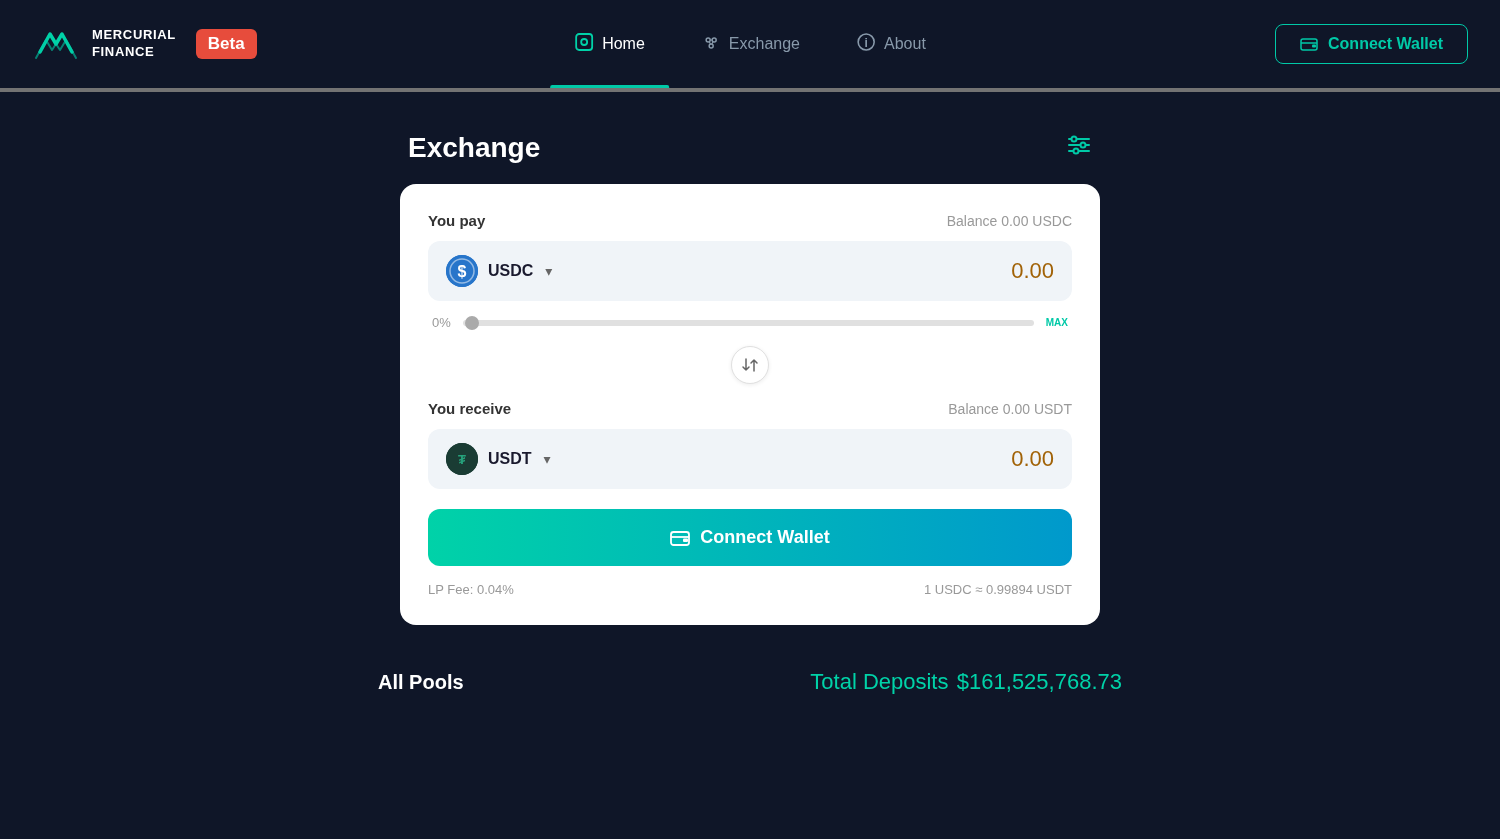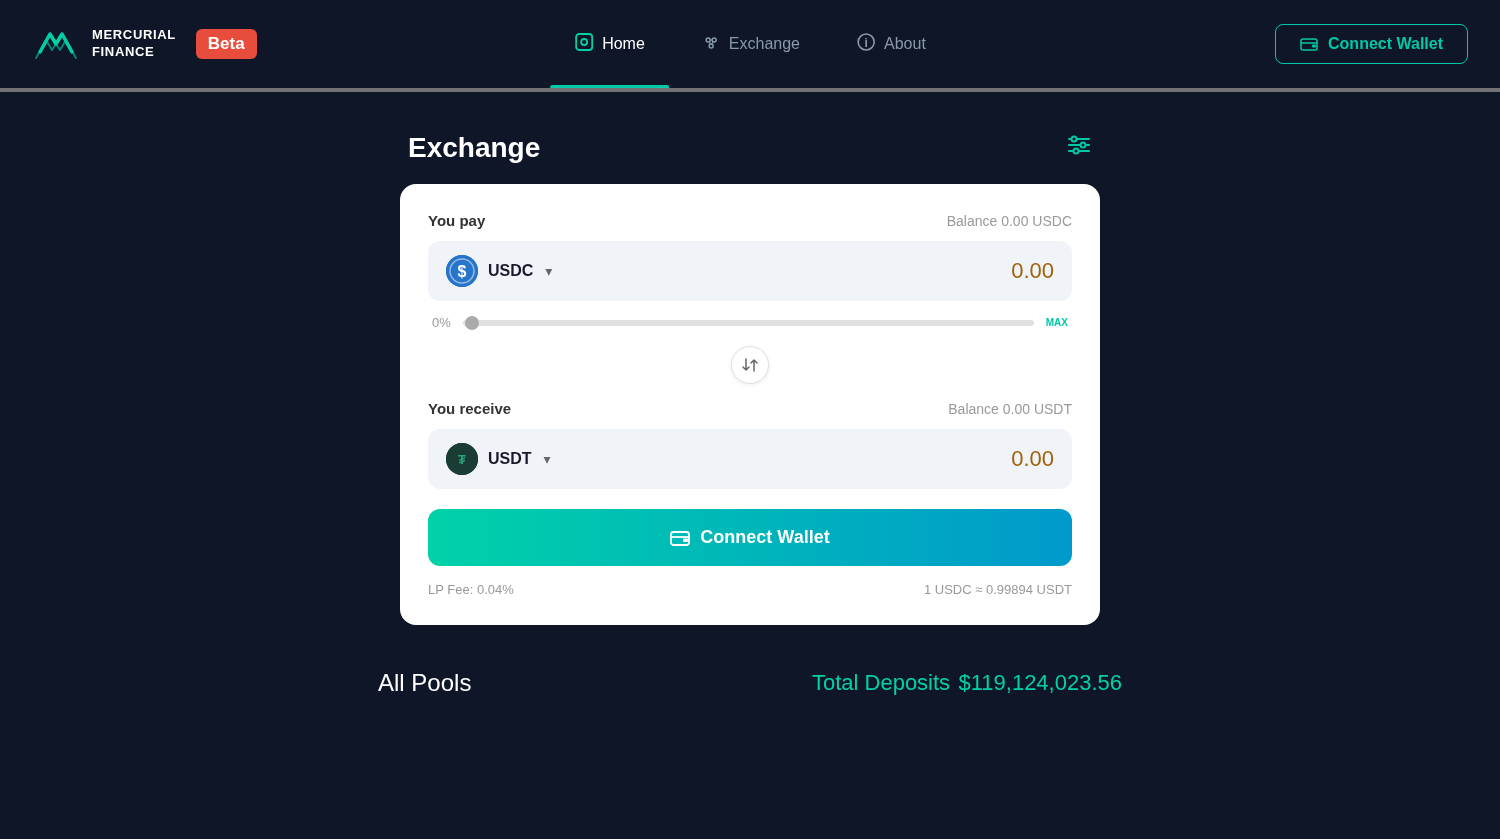--- a/index.html
+++ b/index.html
@@ -287,22 +287,22 @@
     .all-pools-section {
       width: 760px;
       margin-top: 44px;
       display: flex;
       justify-content: space-between;
       align-items: center;
       padding: 0 8px;
     }
 
     .all-pools-title {
-      font-size: 24px;
-      font-weight: 400;
+      font-size: 20px;
+      font-weight: 700;
       color: #ffffff;
     }
 
     .total-deposits {
       font-size: 15px;
       color: #8899aa;
     }
 
     .total-deposits span {
       color: #00d2a8;
@@ -474,16 +474,16 @@
         <span class="fee-text">1 USDC ≈ 0.99894 USDT</span>
       </div>
 
     </div>
   </div>
 
   <div class="all-pools-section">
     <h2 class="all-pools-title">All Pools</h2>
     <div class="total-deposits">
       <span>Total Deposits</span>
-      &nbsp;<span>$119,124,023.56</span>
+      &nbsp;<span>$161,525,768.73</span>
     </div>
   </div>
 </div>
 
 </body></html>

